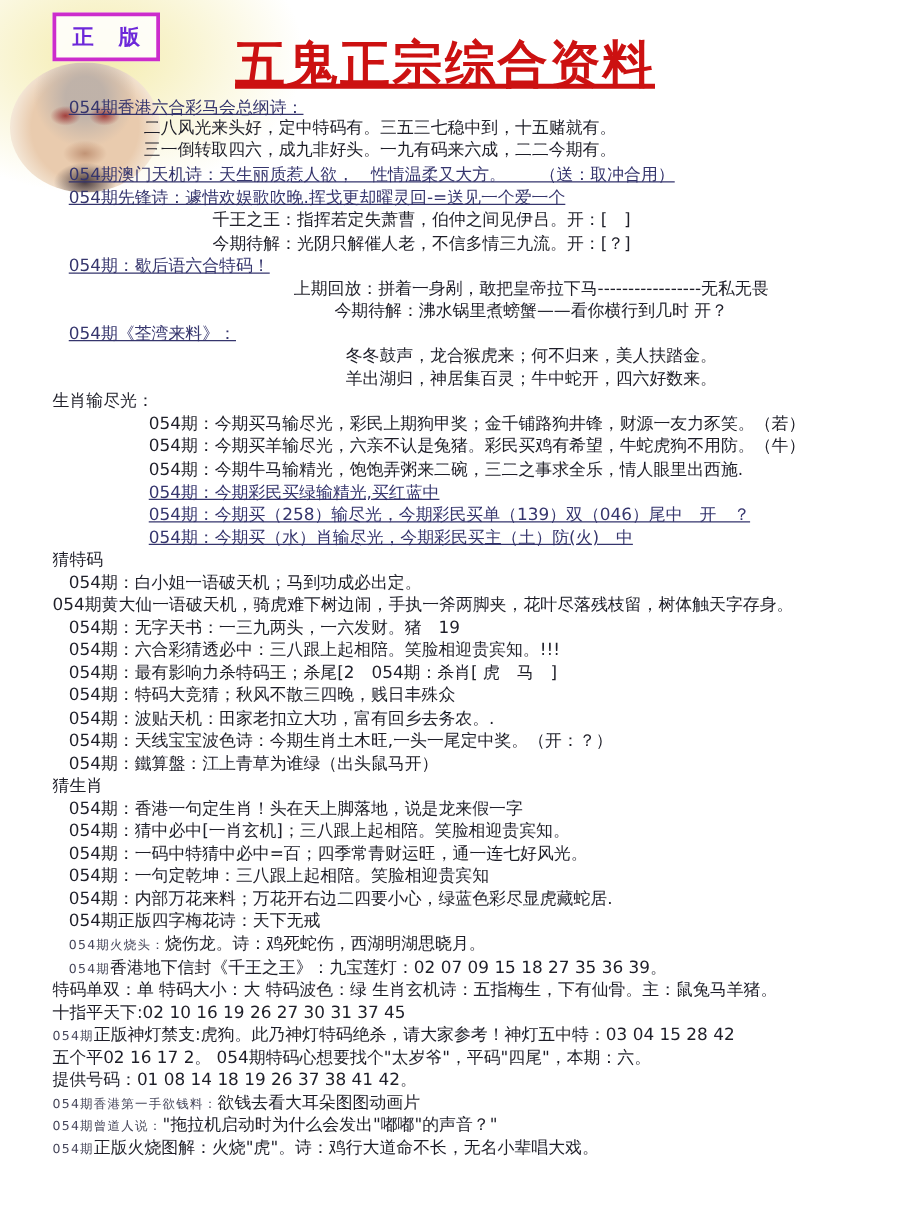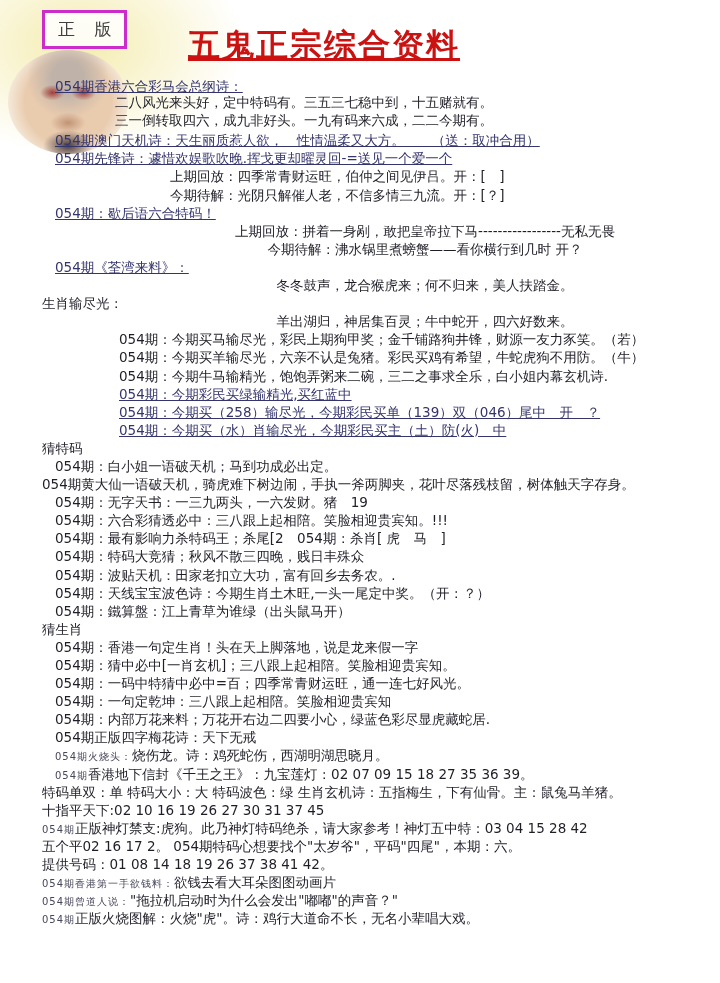--- a/index.html
+++ b/index.html
@@ -19,26 +19,26 @@
       radial-gradient(ellipse 17px 11px at 37% 41%, rgba(153,32,32,0.8), rgba(153,32,32,0) 72%),
       radial-gradient(ellipse 17px 11px at 63% 41%, rgba(153,32,32,0.8), rgba(153,32,32,0) 72%),
       radial-gradient(ellipse 32px 20px at 50% 92%, rgba(58,46,52,0.9), rgba(58,46,52,0) 78%),
       radial-gradient(ellipse 22px 13px at 50% 70%, rgba(186,138,108,0.85), rgba(186,138,108,0) 80%),
       radial-gradient(circle at 50% 26%, rgba(184,174,168,0.85) 0 16%, rgba(184,174,168,0) 42%),
       radial-gradient(circle at 50% 50%, #e9cbae 0 54%, #f4e7d7 74%, rgba(255,255,255,0) 98%);
   }
   .badge{
     position:absolute;left:42px;top:10px;
     border:3px solid #cc2ccc;background:rgba(255,255,255,0.85);
-    color:#404040;font-size:17px;font-weight:normal;letter-spacing:7px;
+    color:#6d28d9;font-size:17px;font-weight:bold;letter-spacing:7px;
     padding:5px 6px 5px 13px;
   }
   .title{
     position:absolute;left:188px;top:24px;
-    font-size:32px;font-weight:bold;color:#cc1111;
+    font-size:40px;font-weight:bold;color:#cc1111;
     letter-spacing:2px;text-decoration:underline;white-space:nowrap;
   }
   .doc{
     position:absolute;left:0;top:77px;width:720px;
   }
   .line{
     height:18.1px;line-height:18.1px;font-size:13.5px;
     color:#23233a;white-space:nowrap;
   }
   .line .pre{font-size:10px;color:#46465a;letter-spacing:1px;margin-top:48px;}
@@ -53,32 +53,32 @@
 <div class="glow"></div>
 <div class="photo"></div>
 <div class="badge">正 版</div>
 <div class="title">五鬼正宗综合资料</div>
 <div class="doc">
     <div class="line i1 navy"><span>054期香港六合彩马会总纲诗：</span></div>
     <div class="line i3 dark"><span>二八风光来头好，定中特码有。三五三七稳中到，十五赌就有。</span></div>
     <div class="line i3 dark"><span>三一倒转取四六，成九非好头。一九有码来六成，二二今期有。</span></div>
     <div class="line i1 navy"><span>054期澳门天机诗：天生丽质惹人欲，　性情温柔又大方。　　（送：取冲合用）</span></div>
     <div class="line i1 navy"><span>054期先锋诗：遽惜欢娱歌吹晚.挥戈更却曜灵回-=送见一个爱一个</span></div>
-    <div class="line i5 dark"><span>上期回放：四季常青财运旺，伯仲之间见伊吕。开：[　]</span></div>
+    <div class="line i5 dark"><span>千王之王：指挥若定失萧曹，伯仲之间见伊吕。开：[　]</span></div>
     <div class="line i5 dark"><span>今期待解：光阴只解催人老，不信多情三九流。开：[？]</span></div>
     <div class="line i1 navy"><span>054期：歇后语六合特码！</span></div>
     <div class="line i4 dark"><span>上期回放：拼着一身剐，敢把皇帝拉下马-----------------无私无畏</span></div>
     <div class="line i4 dark"><span>今期待解：沸水锅里煮螃蟹——看你横行到几时 开？</span></div>
     <div class="line i1 navy"><span>054期《荃湾来料》：</span></div>
     <div class="line i4 dark"><span>冬冬鼓声，龙合猴虎来；何不归来，美人扶踏金。</span></div>
+    <div class="line i4 dark"><span>羊出湖归，神居集百灵；牛中蛇开，四六好数来。</span></div>
     <div class="line i0 dark"><span>生肖输尽光：</span></div>
-    <div class="line i4 dark"><span>羊出湖归，神居集百灵；牛中蛇开，四六好数来。</span></div>
     <div class="line i2 dark"><span>054期：今期买马输尽光，彩民上期狗甲奖；金千铺路狗井锋，财源一友力豕笑。（若）</span></div>
     <div class="line i2 dark"><span>054期：今期买羊输尽光，六亲不认是兔猪。彩民买鸡有希望，牛蛇虎狗不用防。（牛）</span></div>
-    <div class="line i2 dark"><span>054期：今期牛马输精光，饱饱弄粥来二碗，三二之事求全乐，白小姐内幕玄机诗.</span></div>
+    <div class="line i2 dark"><span>054期：今期牛马输精光，饱饱弄粥来二碗，三二之事求全乐，情人眼里出西施.</span></div>
     <div class="line i2 navy"><span>054期：今期彩民买绿输精光,买红蓝中</span></div>
     <div class="line i2 navy"><span>054期：今期买（258）输尽光，今期彩民买单（139）双（046）尾中　开　？</span></div>
     <div class="line i2 navy"><span>054期：今期买（水）肖输尽光，今期彩民买主（土）防(火)　中</span></div>
     <div class="line i0 dark"><span>猜特码</span></div>
     <div class="line i1 dark"><span>054期：白小姐一语破天机；马到功成必出定。</span></div>
     <div class="line i0 dark"><span>054期黄大仙一语破天机，骑虎难下树边闹，手执一斧两脚夹，花叶尽落残枝留，树体触天字存身。</span></div>
     <div class="line i1 dark"><span>054期：无字天书：一三九两头，一六发财。猪　19</span></div>
     <div class="line i1 dark"><span>054期：六合彩猜透必中：三八跟上起相陪。笑脸相迎贵宾知。!!!</span></div>
     <div class="line i1 dark"><span>054期：最有影响力杀特码王；杀尾[2　054期：杀肖[ 虎　马　]</span></div>
     <div class="line i1 dark"><span>054期：特码大竞猜；秋风不散三四晚，贱日丰殊众</span></div>

